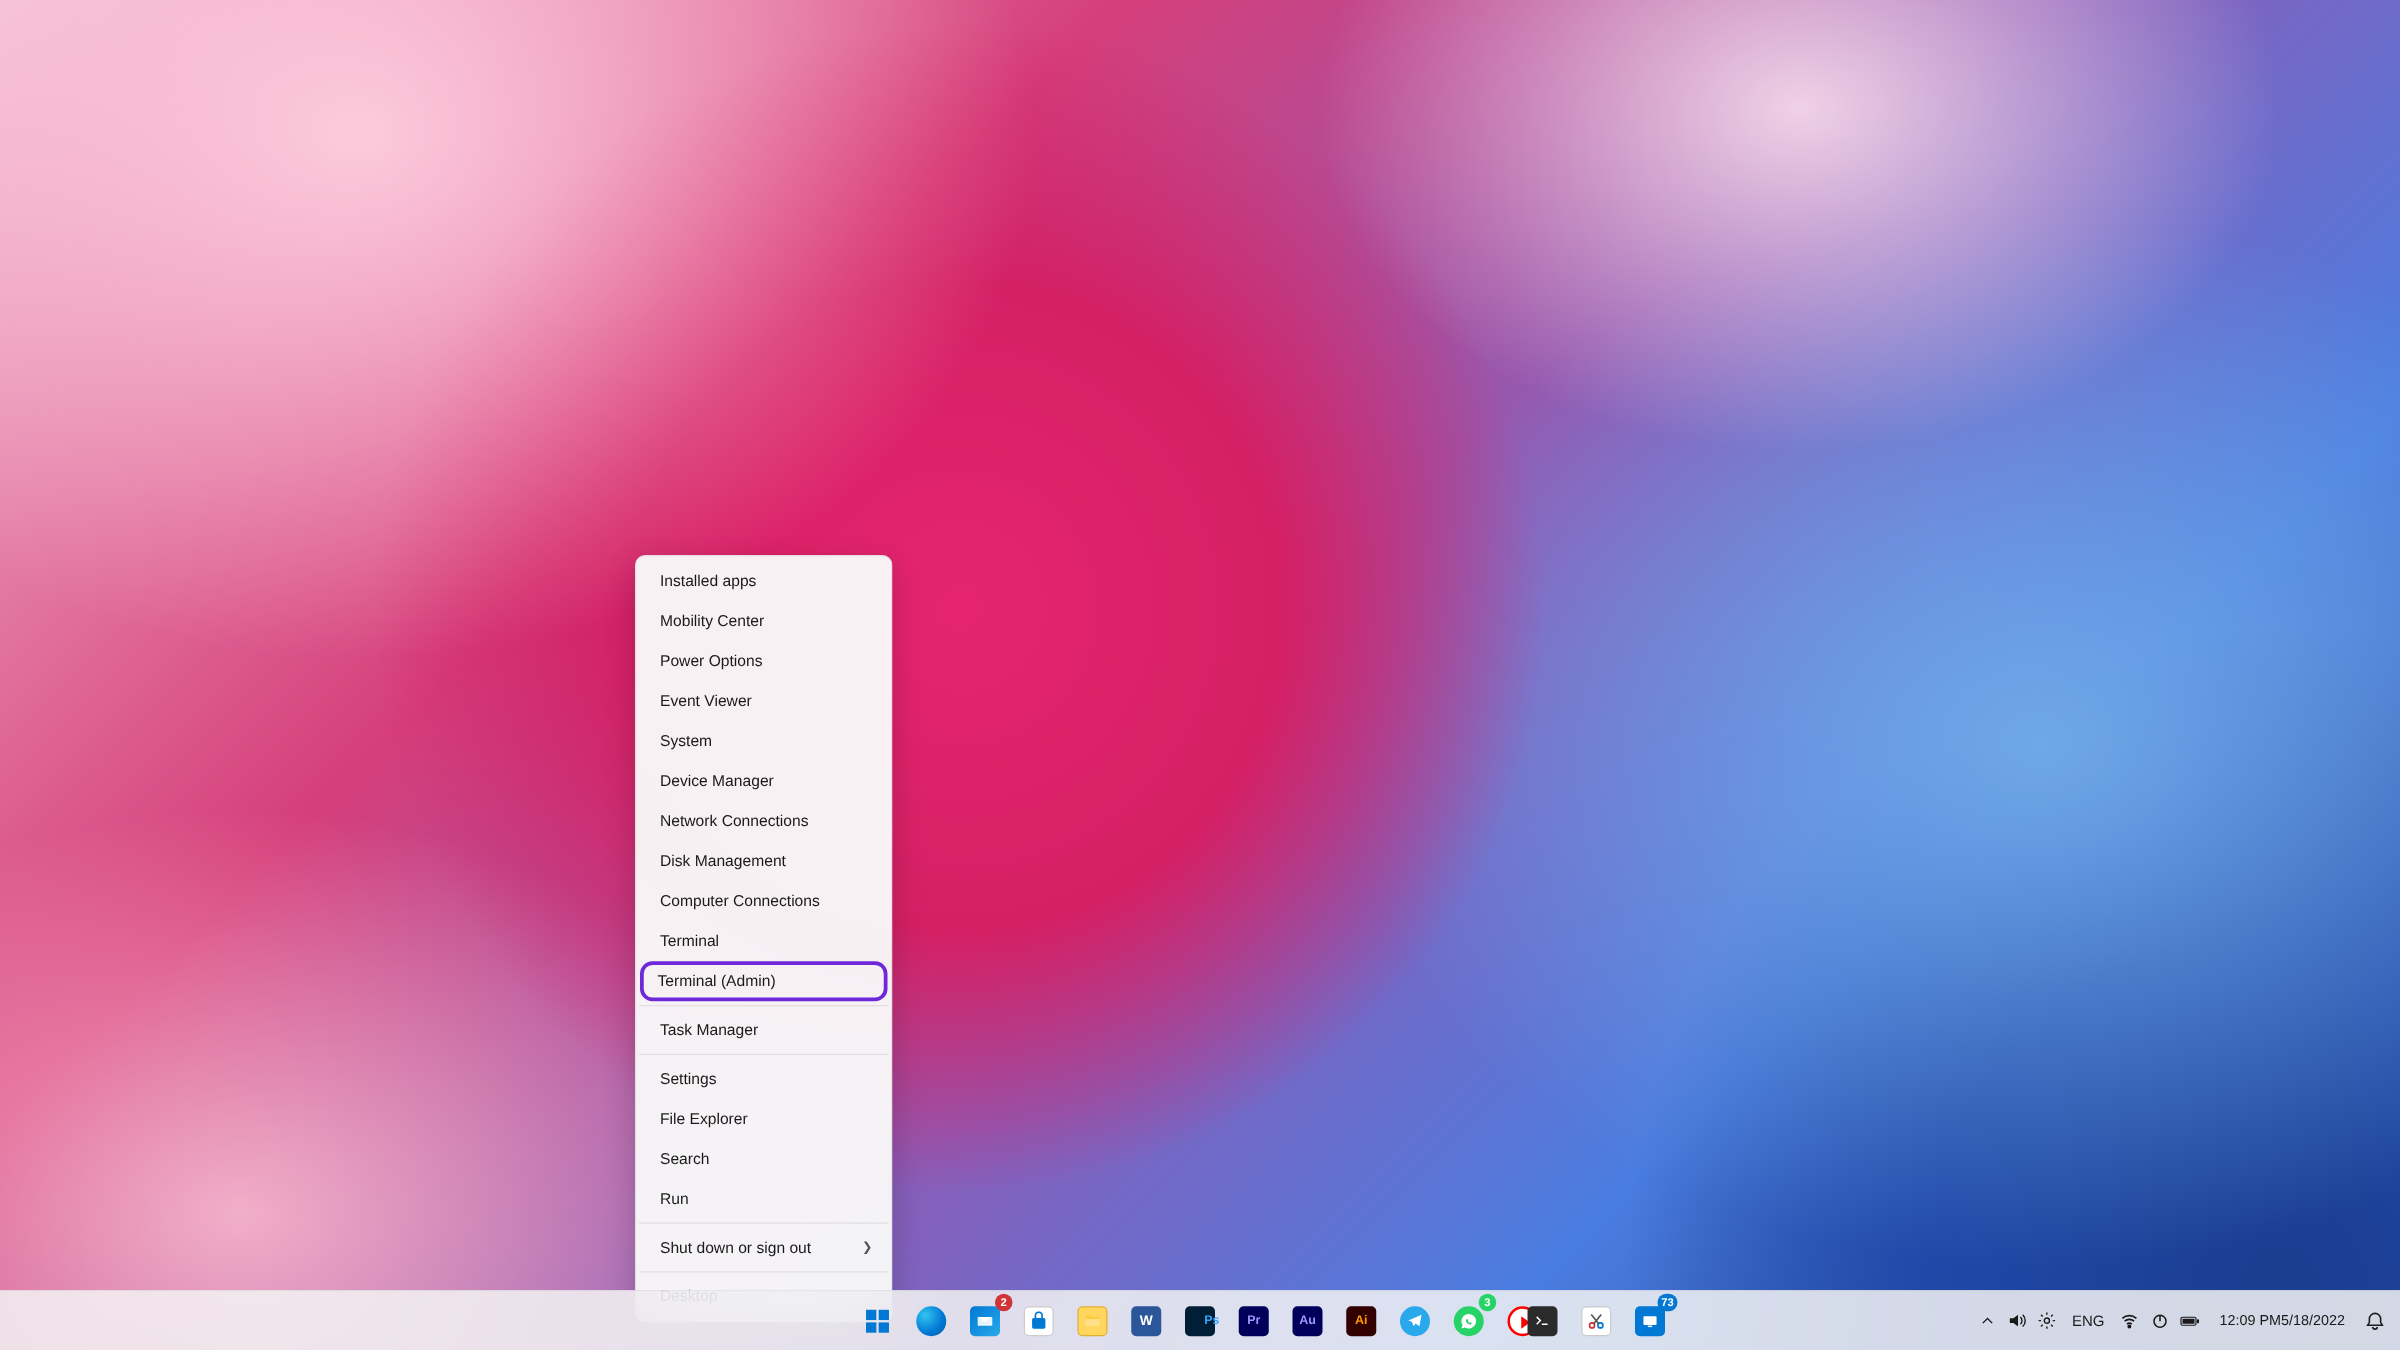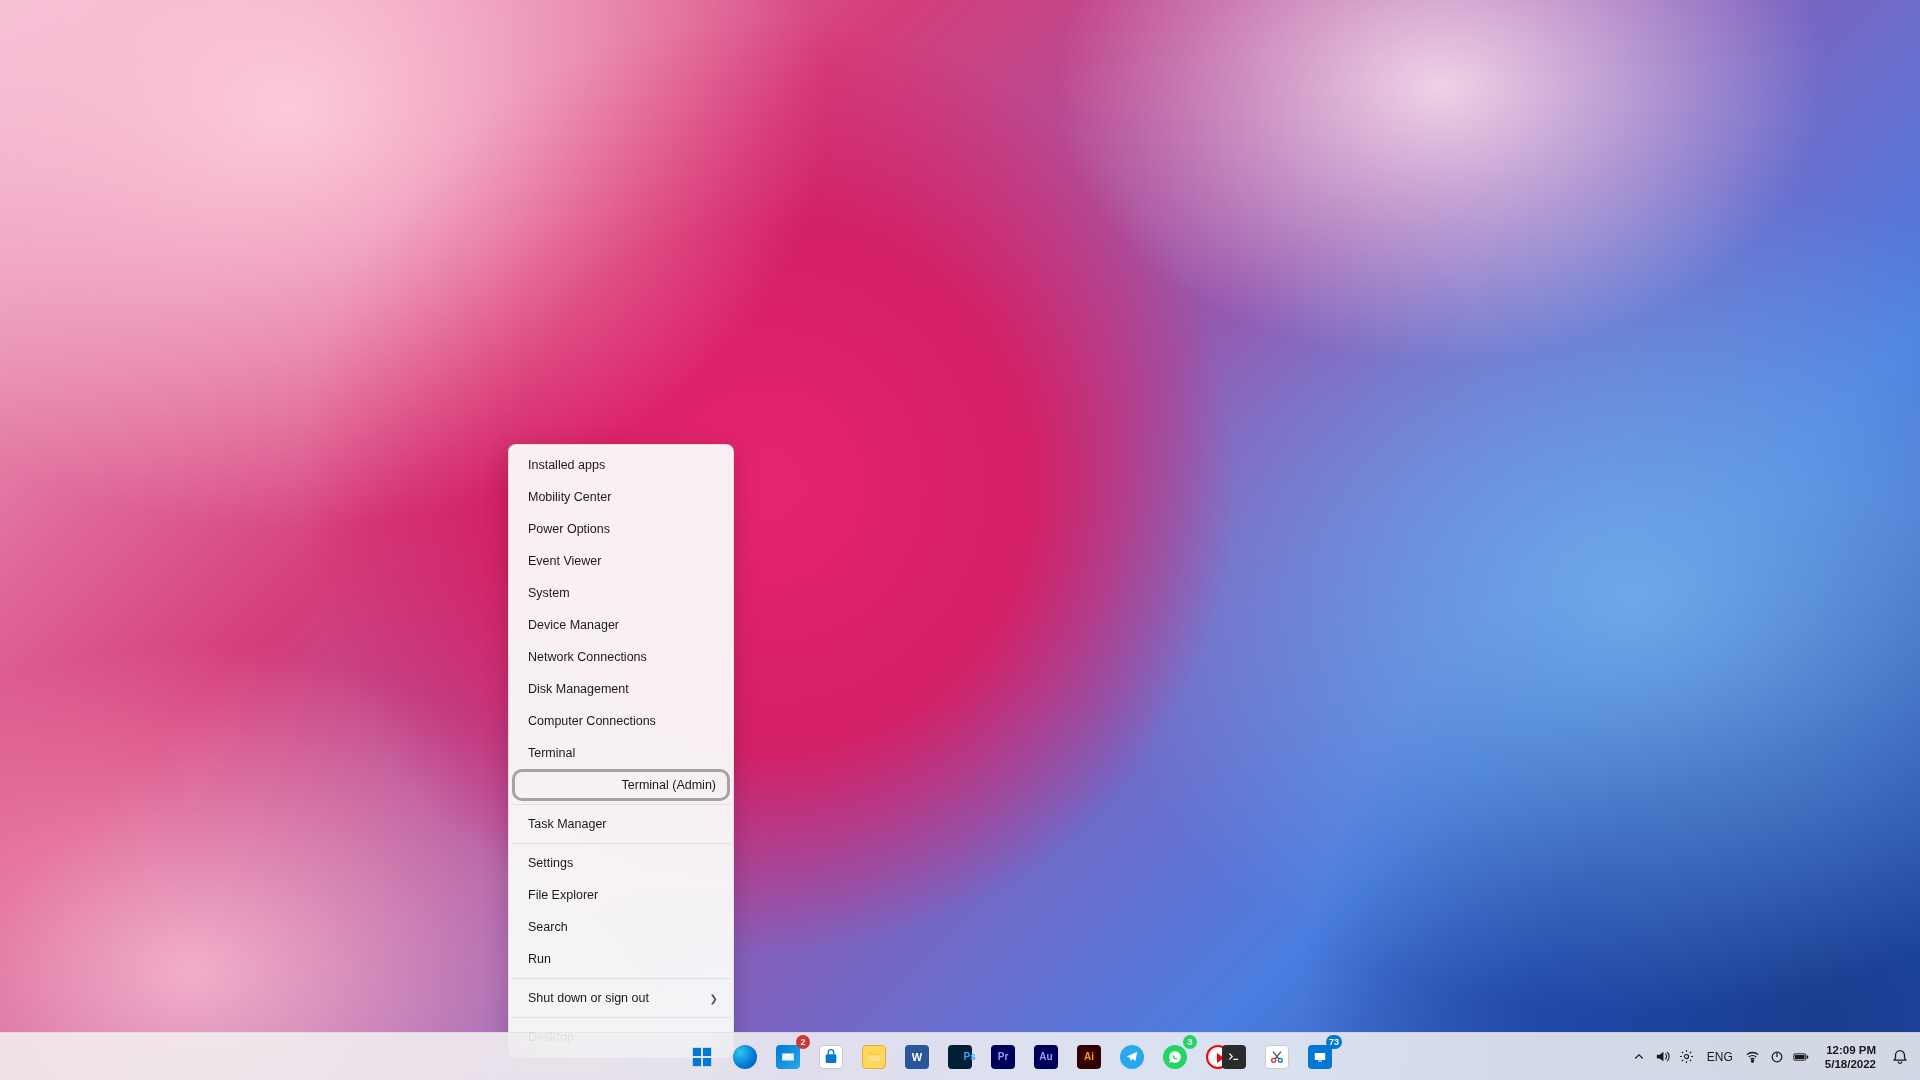--- a/index.html
+++ b/index.html
@@ -17,47 +17,46 @@
       radial-gradient(circle 700px at 95% 95%, #1a3d8f 0%, #2048a8 40%, rgba(32,72,168,0) 75%),
       radial-gradient(ellipse 700px 500px at 10% 90%, rgba(255,200,215,0.8) 0%, rgba(255,200,215,0) 65%),
       linear-gradient(135deg, #f2b8d0 0%, #d53e7a 30%, #8a5db8 55%, #4a7de0 75%, #1e3a8a 100%);
   }
 
   
   .context-menu {
     position: absolute;
     left: 508px;
     top: 444px;
-    width: 226px;
+    width: 206px;
     background: rgba(249, 249, 249, 0.96);
     border: 1px solid rgba(0,0,0,0.08);
     border-radius: 8px;
     box-shadow: 0 8px 24px rgba(0,0,0,0.18);
     padding: 4px 0;
     backdrop-filter: blur(20px);
     font-size: 12.5px;
     color: #1a1a1a;
   }
   .menu-item {
     height: 32px;
     display: flex;
     align-items: center;
     padding: 0 14px;
     cursor: default;
     position: relative;
     margin: 0 5px;
     border-radius: 4px;
   }
   .menu-item.highlighted {
-    border: 3px solid #a3a3a3;
+    border: 3px solid #6d28d9;
     border-radius: 10px;
     margin: 0 3px;
     height: 32px;
     padding: 0 11px;
-    justify-content: flex-end;
   }
   .menu-sep {
     height: 1px;
     background: rgba(0,0,0,0.08);
     margin: 3px 2px;
   }
   .submenu-arrow {
     position: absolute;
     right: 10px;
     font-size: 10px;
@@ -149,27 +148,26 @@
     justify-content: center;
     color: #1a1a1a;
   }
   .lang {
     font-size: 12px;
     color: #1a1a1a;
     padding: 0 4px;
   }
   .datetime {
     display: flex;
-    flex-direction: column;
+    flex-direction: row;
     align-items: flex-end;
     font-size: 11.5px;
     line-height: 14px;
     color: #1a1a1a;
     padding: 0 8px;
-    font-weight: bold;
   }
   .taskbar-extra {
     position: absolute;
     left: 1214px;
     display: flex;
     align-items: flex-start;
     gap: 3px;
   }
   .edge { background: radial-gradient(circle at 30% 30%, #33c3f0, #0078d4 60%, #065a9e); border-radius: 50%; }
   .mail { background: linear-gradient(135deg,#0078d4,#28a8ea); }

